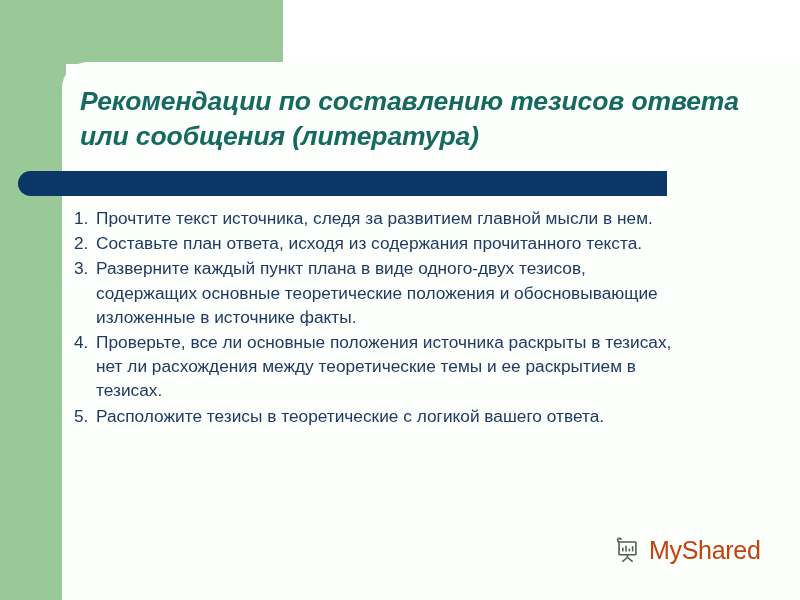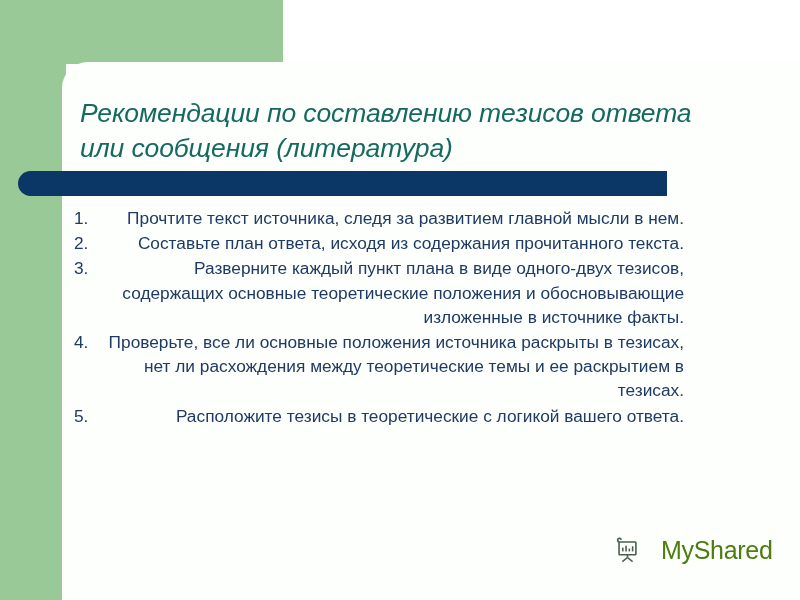--- a/index.html
+++ b/index.html
@@ -60,25 +60,24 @@
   }
 
   
   .title {
     position: absolute;
     left: 80px;
     top: 84px;
     width: 660px;
     font-size: 26.5px;
     line-height: 35px;
-    font-weight: normal;
+    font-weight: bold;
     font-style: italic;
     color: #15695f;
     letter-spacing: -0.1px;
-    margin-top: 12px;
   }
 
   
   .navy-bar {
     position: absolute;
     left: 18px;
     top: 171px;
     width: 649px;
     height: 25px;
     background: #0b3766;
@@ -100,43 +99,42 @@
     display: flex;
     margin-bottom: 1px;
   }
   .item-number {
     flex: 0 0 auto;
     width: 22px;
     white-space: nowrap;
   }
   .item-text {
     flex: 1 1 auto;
-    text-align: right;
+    text-align: left;
   }
 
   
   .watermark {
     position: absolute;
     left: 612px;
     top: 535px;
     display: flex;
     align-items: center;
     gap: 7px;
   }
   .watermark-icon {
     width: 30px;
     height: 30px;
     display: block;
   }
   .watermark-text {
     font-size: 25px;
-    color: #4d7c0f;
+    color: #c2410c;
     letter-spacing: -0.3px;
     line-height: 1;
-    margin-left: 12px;
   }
 </style>
 </head>
 <body>
 
 <div id="slide">
 
   <div class="green-top-block"></div>
   <div class="green-mid-block"></div>
   <div class="green-left-column"></div>

